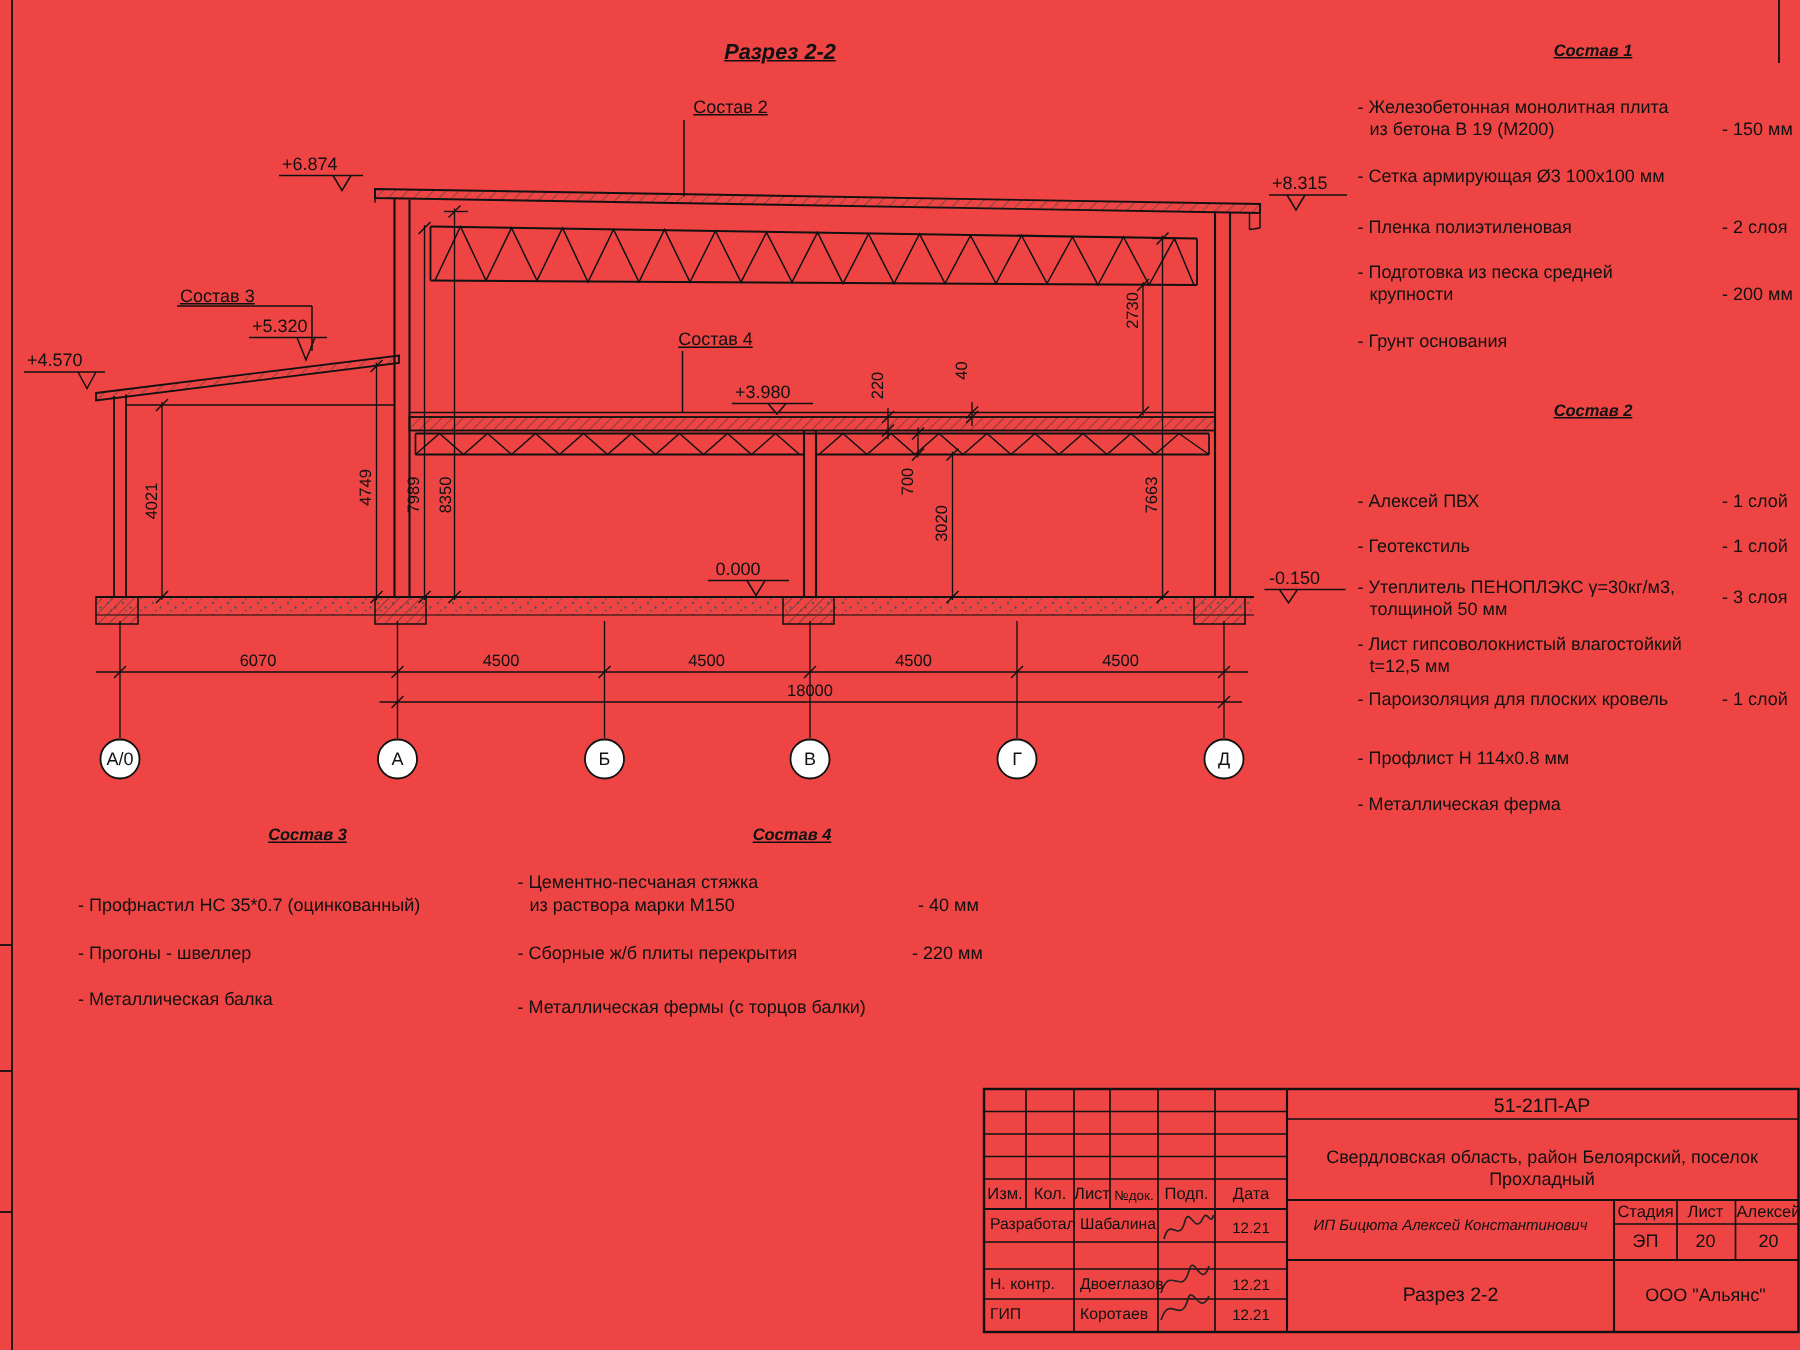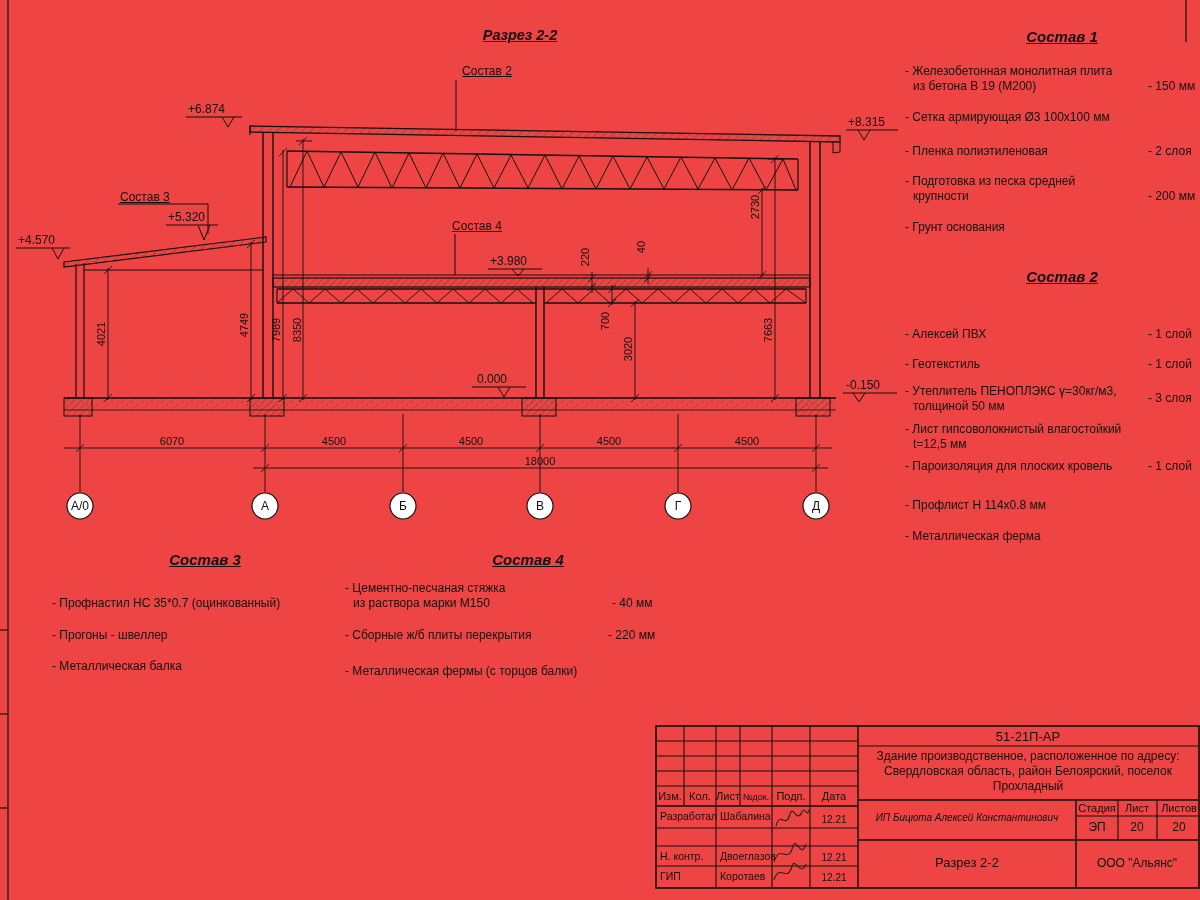--- a/index.html
+++ b/index.html
@@ -2,21 +2,21 @@
 <html><head>
 <meta charset="utf-8">
 <style>
   *{box-sizing:border-box}
   html,body{margin:0;padding:0;background:#fff}
   body{font-family:"Liberation Sans",sans-serif;color:#111}
   .canvas{position:relative;width:1200px;height:900px;background:#ef4444;overflow:hidden}
   svg.lines{position:absolute;left:0;top:0}
   .t{position:absolute;white-space:nowrap;font-size:12px;line-height:1.2;color:#111}
   .c{transform:translateX(-50%)}
-  .head{font-weight:bold;font-style:italic;text-decoration:underline;font-size:15px}
+  .head{font-weight:bold;font-style:italic;text-decoration:underline;font-size:11px}
   .callout{text-decoration:underline;font-size:12px}
   .vdim{font-size:11px;transform:translate(-50%,-50%) rotate(-90deg)}
   .hdim{font-size:11px;transform:translateX(-50%)}
   .axis{font-size:12px;transform:translate(-50%,-50%)}
   .axis.small{font-size:12px}
   .tb{font-size:11px}
   .it{font-style:italic}
 </style>
 </head>
 <body>
@@ -286,21 +286,20 @@
 
   <span class="t head c" style="left:528px;top:551px">Состав 4</span>
   <span class="t" style="left:345px;top:581px">- Цементно-песчаная стяжка</span>
   <span class="t" style="left:353px;top:596px">из раствора марки М150</span>
   <span class="t" style="left:612px;top:596px">- 40 мм</span>
   <span class="t" style="left:345px;top:628px">- Сборные ж/б плиты перекрытия</span>
   <span class="t" style="left:608px;top:628px">- 220 мм</span>
   <span class="t" style="left:345px;top:664px">- Металлическая фермы (с торцов балки)</span>
 
   <span class="t c" style="left:1028px;top:729px;font-size:13px">51-21П-АР</span>
-  <span class="t c" style="left:1028px;top:749px">Здание производственное, расположенное по адресу:</span>
   <span class="t c" style="left:1028px;top:764px">Свердловская область, район Белоярский, поселок</span>
   <span class="t c" style="left:1028px;top:779px">Прохладный</span>
 
   <span class="t c tb" style="left:670px;top:790px">Изм.</span>
   <span class="t c tb" style="left:700px;top:790px">Кол.</span>
   <span class="t c tb" style="left:728px;top:790px">Лист</span>
   <span class="t c" style="left:756px;top:792px;font-size:9px">№док.</span>
   <span class="t c tb" style="left:791px;top:790px">Подп.</span>
   <span class="t c tb" style="left:834px;top:790px">Дата</span>
 
@@ -313,21 +312,21 @@
   <span class="t c" style="left:834px;top:852px;font-size:10px">12.21</span>
 
   <span class="t" style="left:660px;top:870px;font-size:10.5px">ГИП</span>
   <span class="t" style="left:720px;top:870px;font-size:10.5px">Коротаев</span>
   <span class="t c" style="left:834px;top:872px;font-size:10px">12.21</span>
 
   <span class="t c it" style="left:967px;top:812px;font-size:10px">ИП Бицюта Алексей Константинович</span>
 
   <span class="t c tb" style="left:1097px;top:802px">Стадия</span>
   <span class="t c tb" style="left:1137px;top:802px">Лист</span>
-  <span class="t c tb" style="left:1179px;top:802px">Листов</span>
+  <span class="t c tb" style="left:1179px;top:802px">Алексей</span>
   <span class="t c" style="left:1097px;top:820px">ЭП</span>
   <span class="t c" style="left:1137px;top:820px">20</span>
   <span class="t c" style="left:1179px;top:820px">20</span>
 
   <span class="t c" style="left:967px;top:855px;font-size:13px">Разрез 2-2</span>
   <span class="t c" style="left:1137px;top:856px">ООО "Альянс"</span>
 
 </div>
 
 </body></html>

